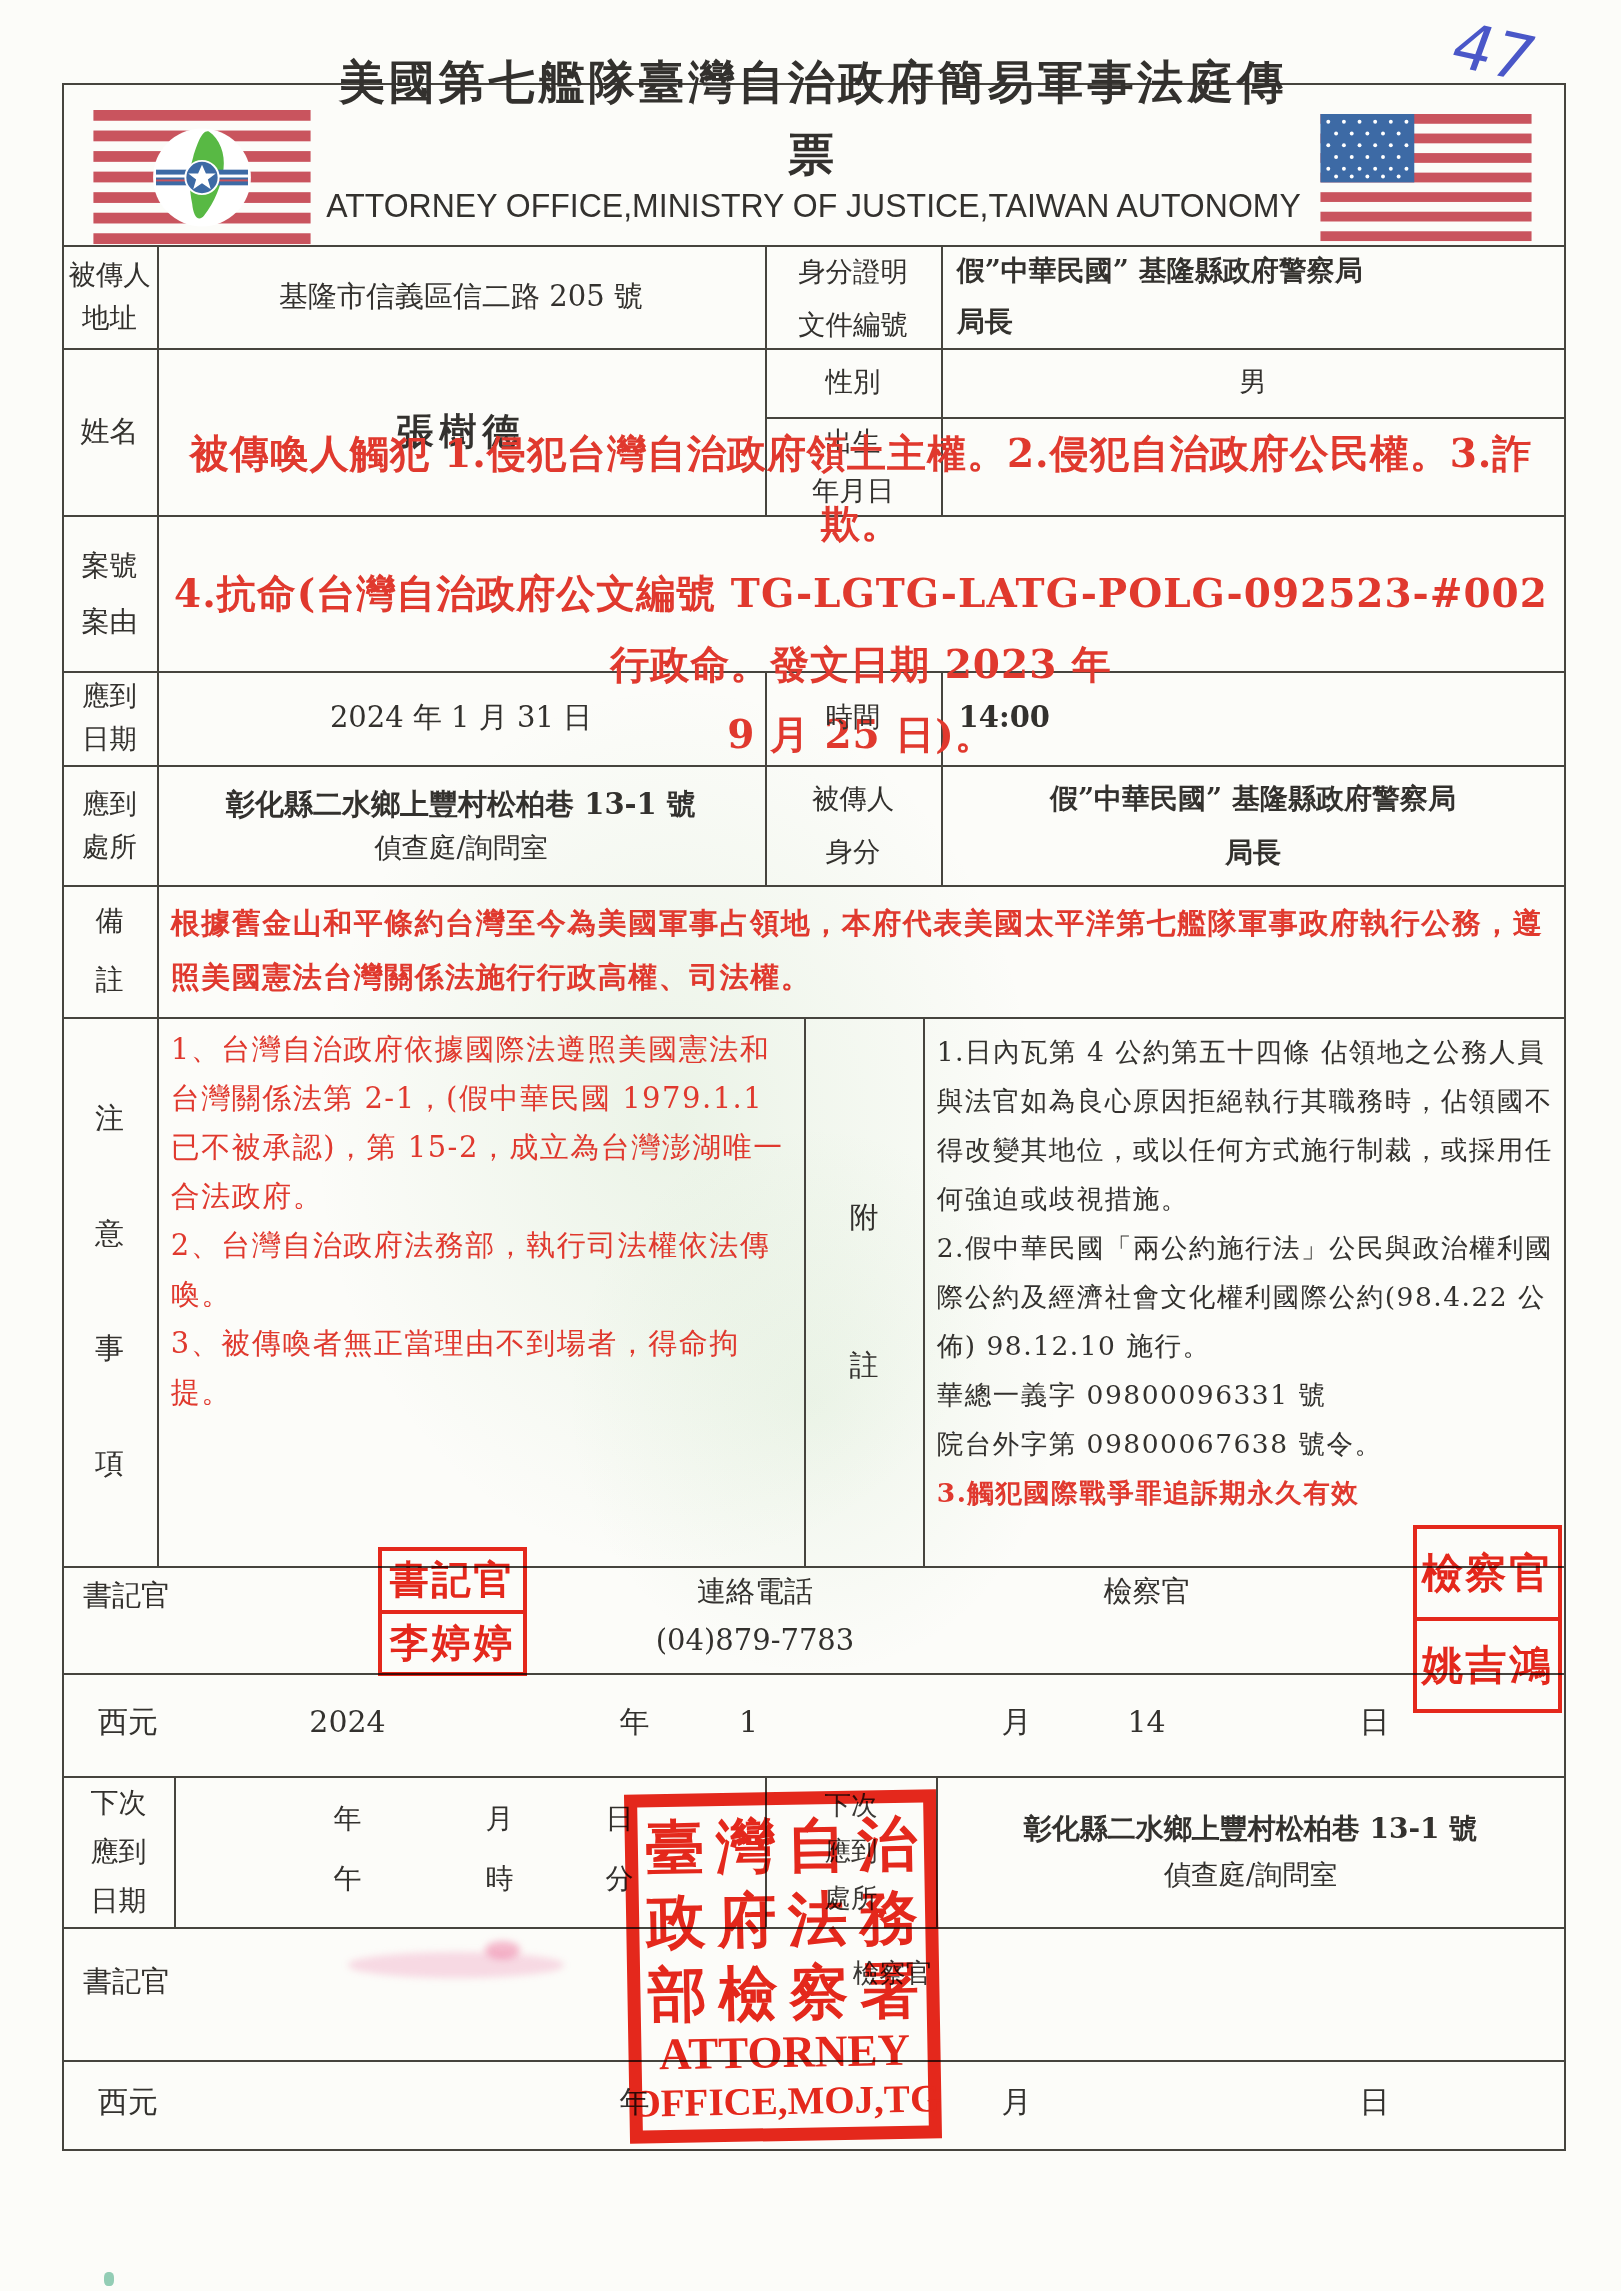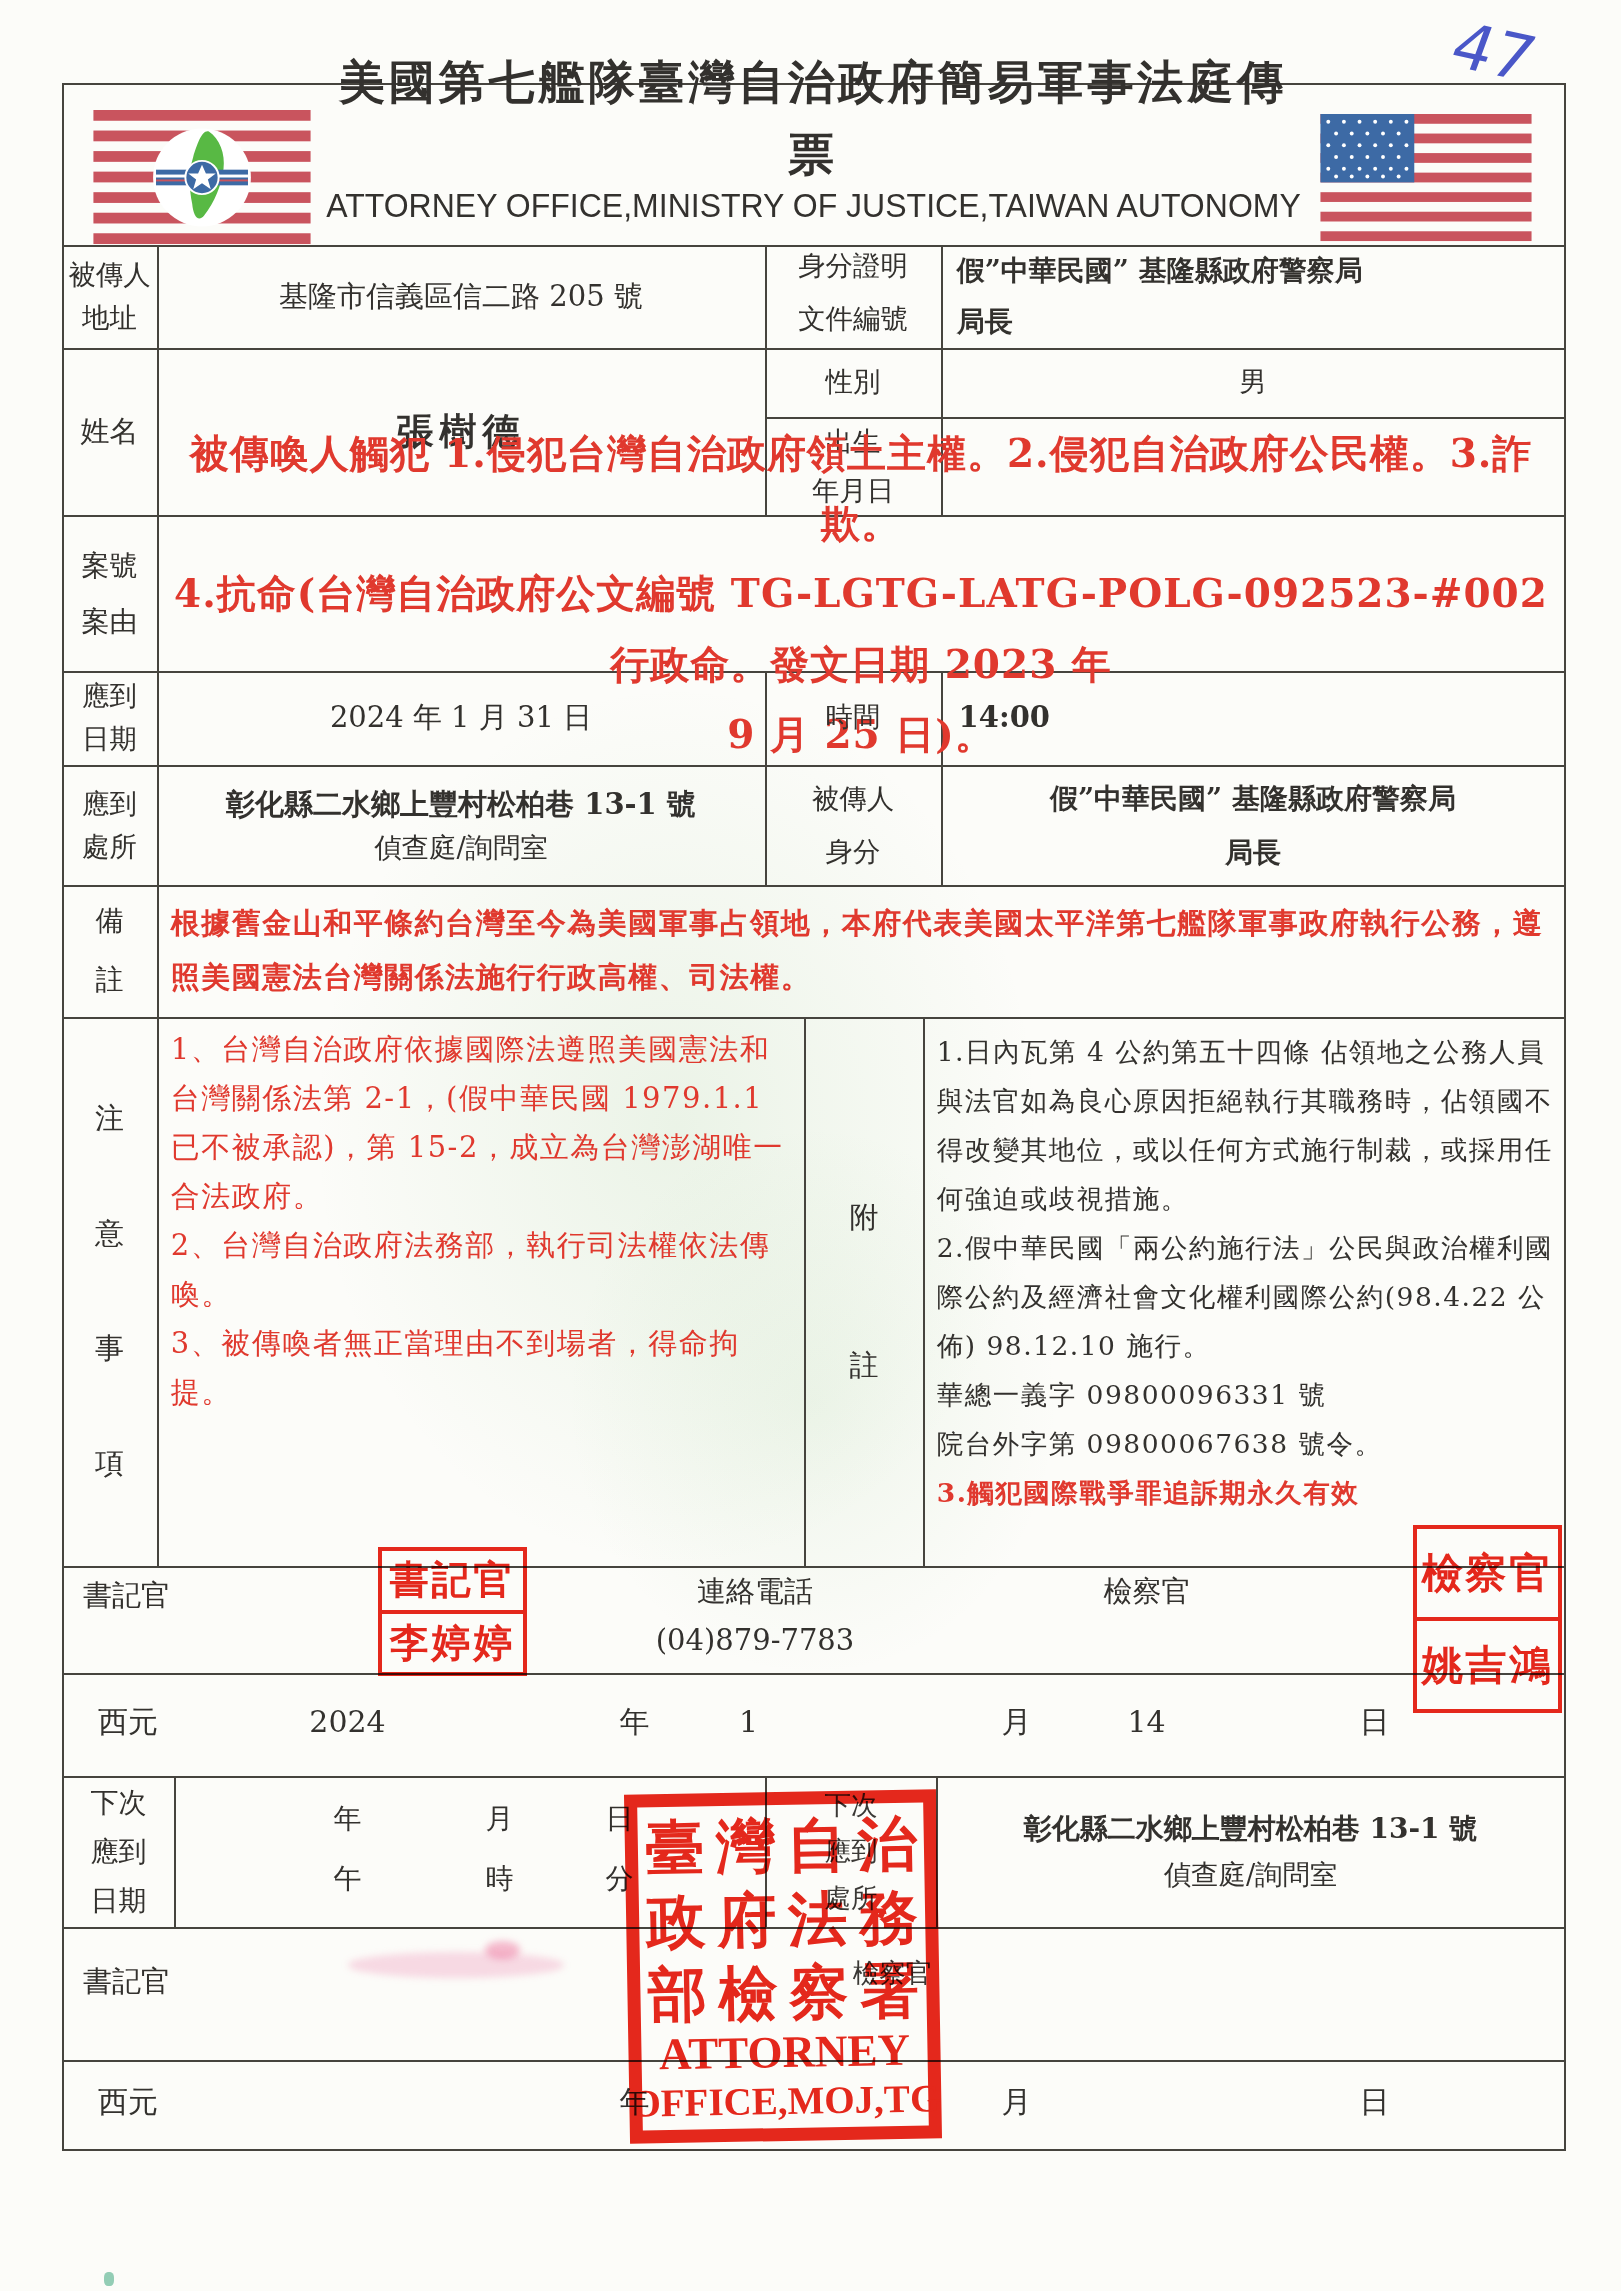--- a/index.html
+++ b/index.html
@@ -136,21 +136,21 @@
         <circle cx="32" cy="64" r="2"></circle>
         <circle cx="48" cy="64" r="2"></circle>
         <circle cx="64" cy="64" r="2"></circle>
         <circle cx="80" cy="64" r="2"></circle>
     </g>
   </svg>
 
   <div class="cell" style="left:62px;top:245px;width:95px;height:103px;font-size:27.4px;">被傳人
 地址</div>
   <div class="cell" style="left:157px;top:245px;width:608px;height:103px;font-size:29px;border-radius:26px;">基隆市信義區信二路 205 號</div>
-  <div class="cell" style="left:765px;top:241px;width:176px;height:103px;font-size:27.4px;line-height:1.9;">身分證明
+  <div class="cell" style="left:765px;top:247px;width:176px;height:103px;font-size:27.4px;line-height:1.9;">身分證明
 文件編號</div>
   <div class="cell left bold" style="left:941px;top:245px;width:624px;height:103px;font-size:28px;padding-left:15.7px;line-height:1.8;">假”中華民國”  基隆縣政府警察局
 局長</div>
 
   <div class="cell bold" style="left:157px;top:348px;width:608px;height:167px;font-size:37px;letter-spacing:5.9px;">張樹德</div>
   <div class="cell" style="left:62px;top:348px;width:95px;height:167px;font-size:29px;">姓名</div>
   <div class="cell" style="left:765px;top:348px;width:176px;height:69px;font-size:27.4px;">性別</div>
   <div class="cell" style="left:941px;top:348px;width:624px;height:69px;font-size:27.4px;">男</div>
   <div class="cell" style="left:765px;top:417px;width:176px;height:98px;font-size:27.4px;line-height:1.8;">出生
 年月日</div>

